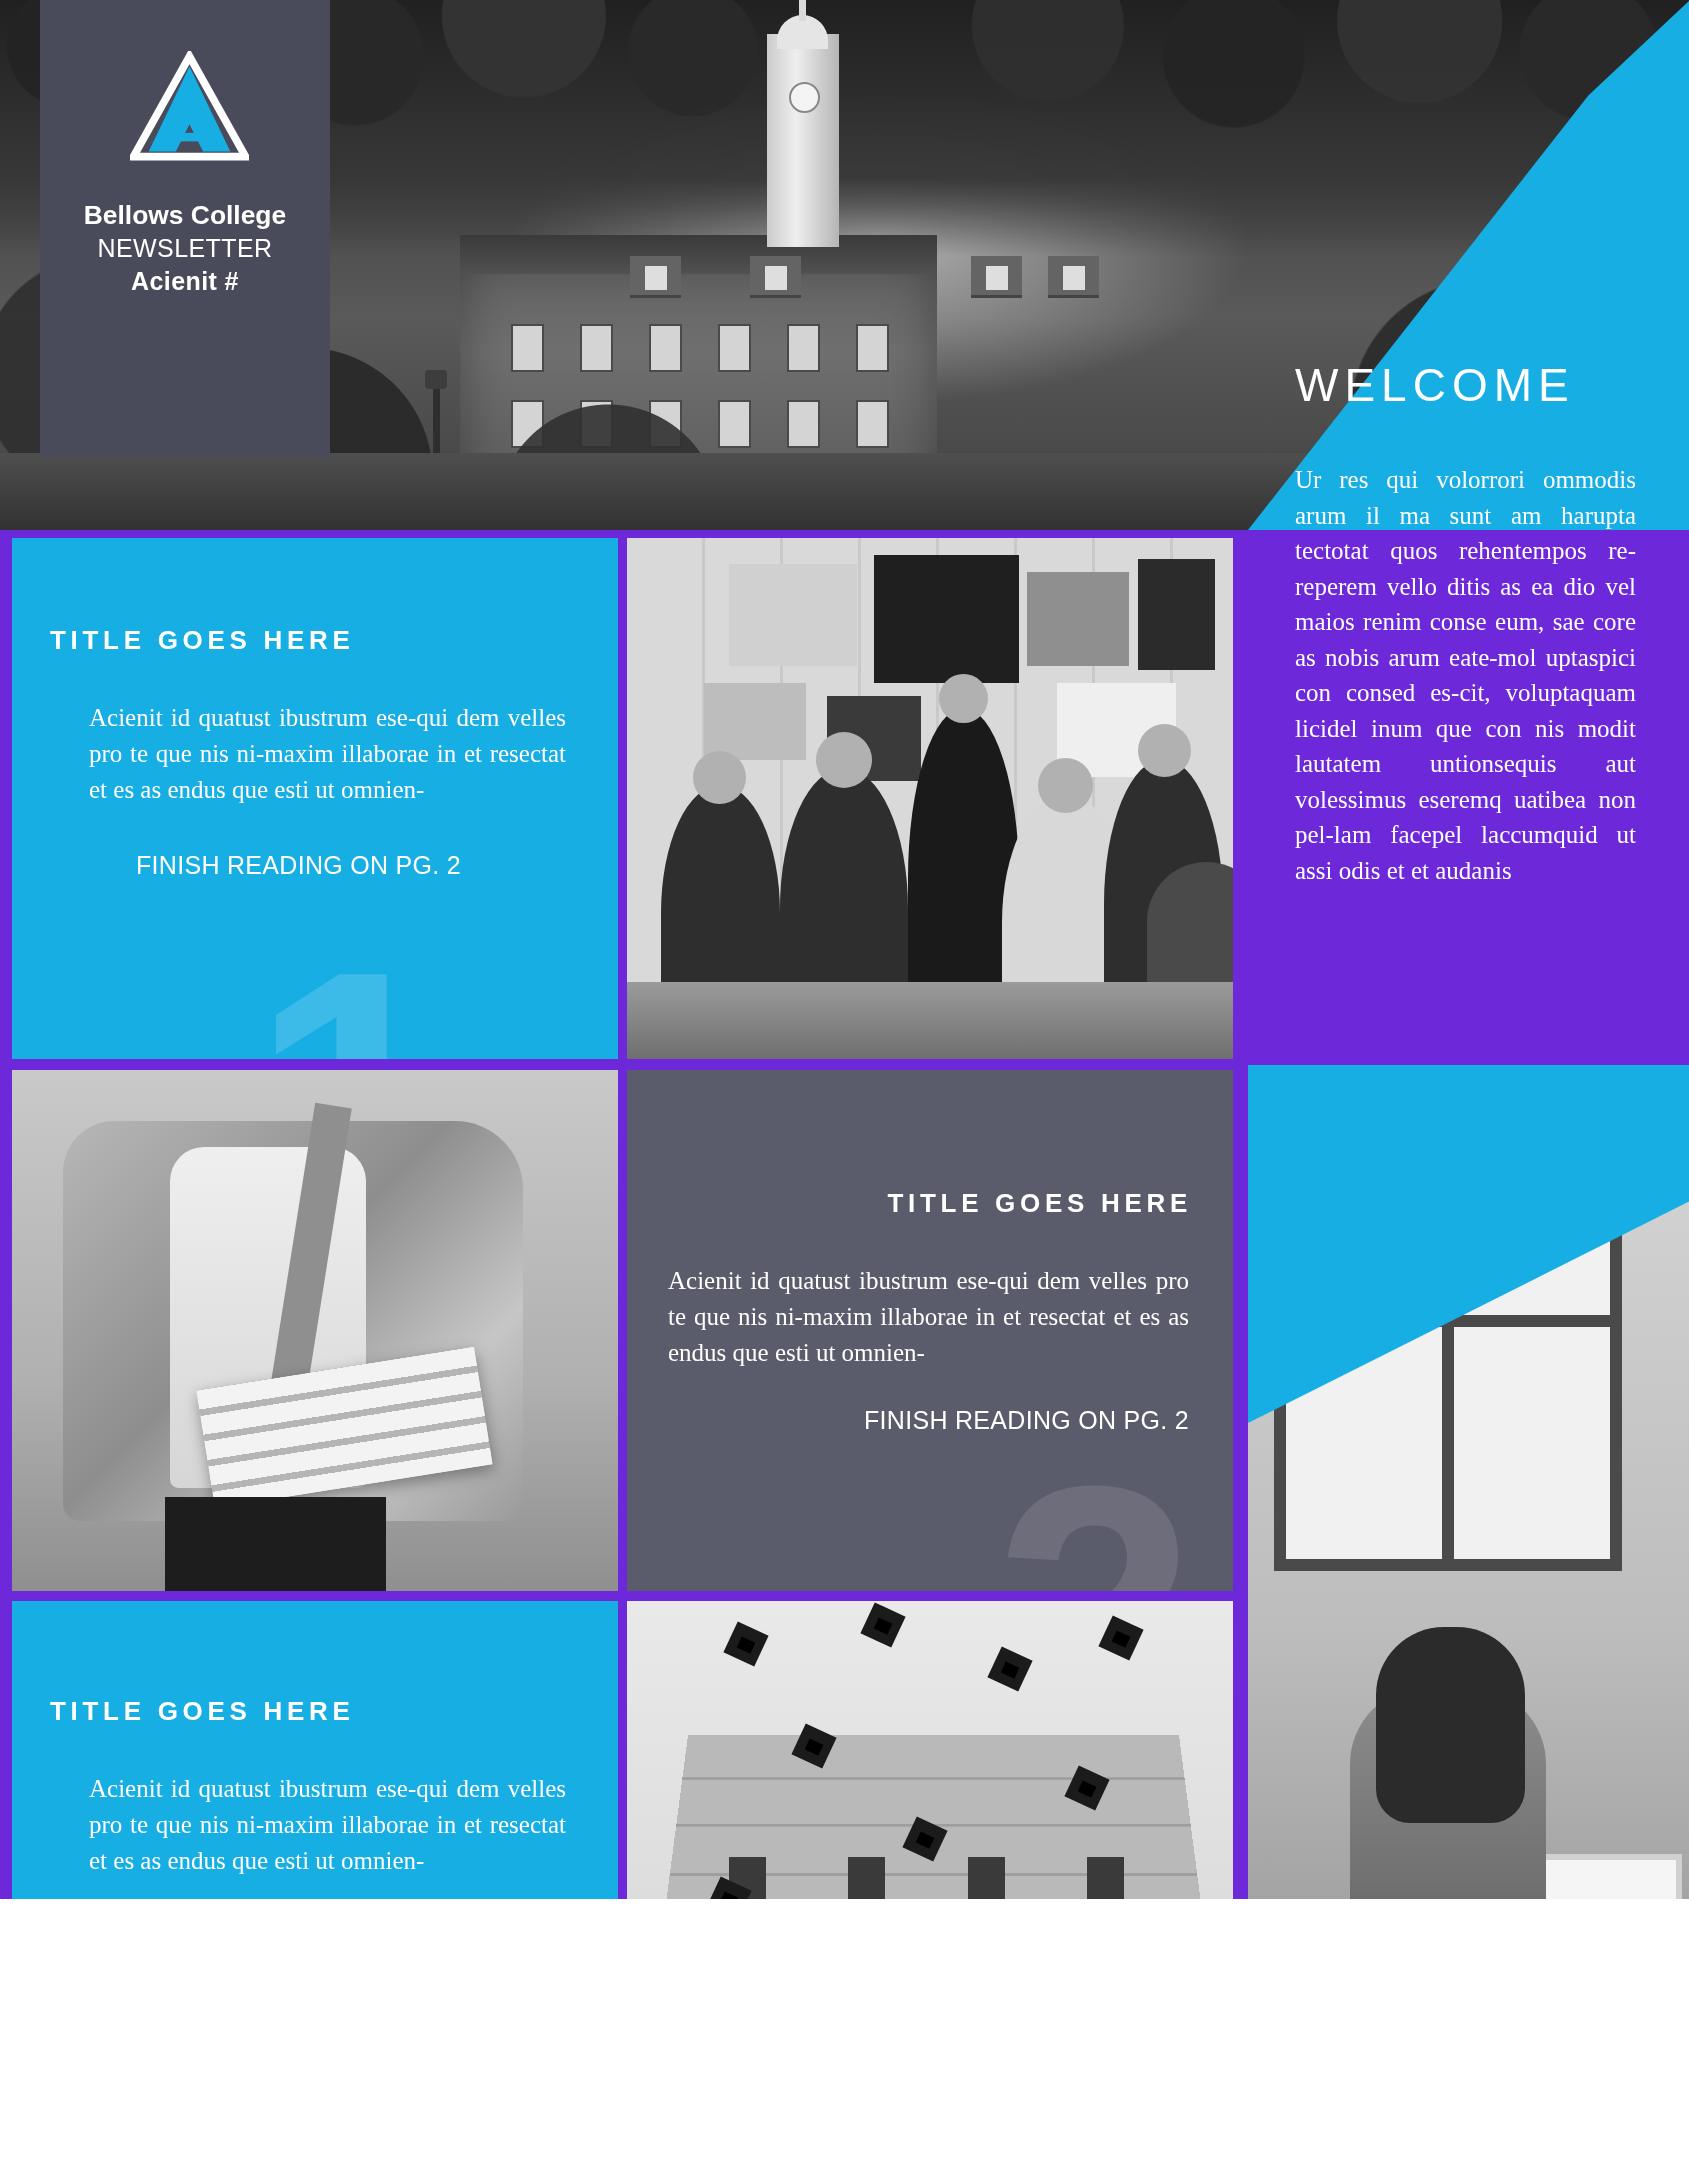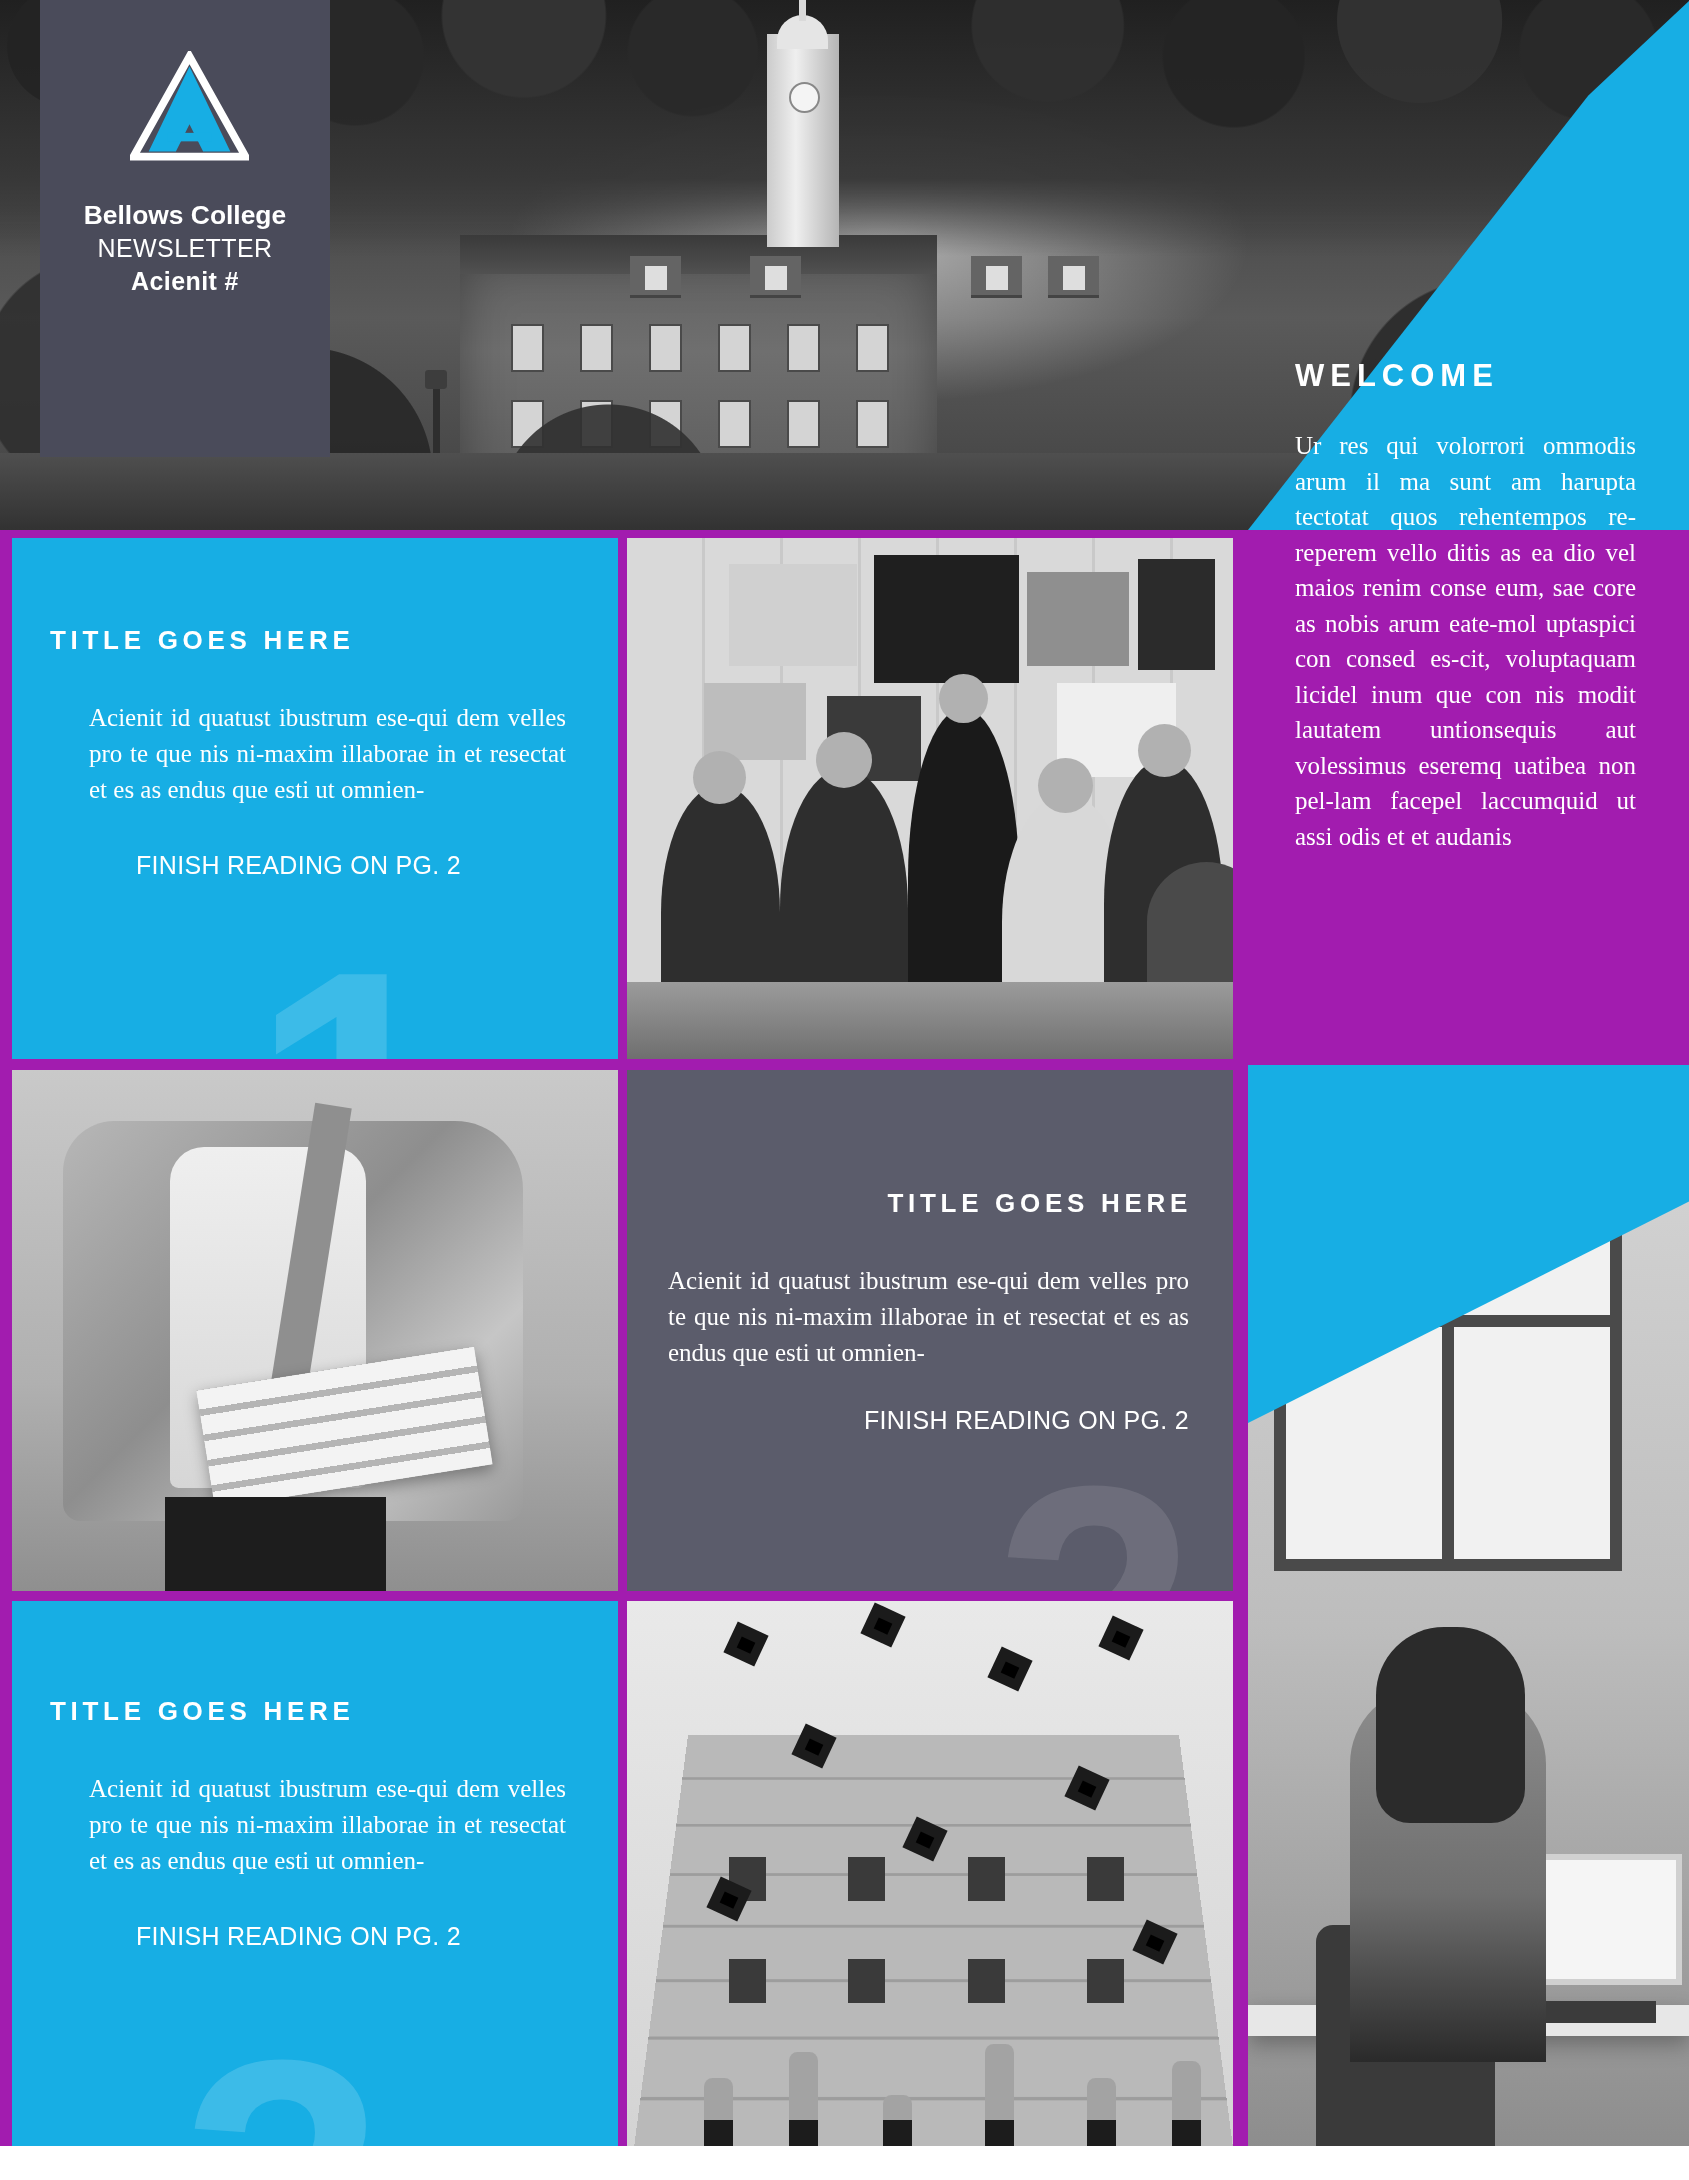--- a/index.html
+++ b/index.html
@@ -9,22 +9,22 @@
   }
   body {
     width: 1690px;
     height: 2181px;
     font-family: "Liberation Sans", sans-serif;
     overflow: hidden;
   }
   .page {
     position: relative;
     width: 1690px;
-    height: 2146px;
-    background: #a21caf;
+    height: 1899px;
+    background: #6d28d9;
     overflow: hidden;
   }
 
   
   .hero {
     position: absolute;
     left: 0; top: 0;
     width: 1690px; height: 530px;
     overflow: hidden;
     background: #6f7a70;
@@ -199,24 +199,24 @@
 
   
   .welcome {
     position: absolute;
     left: 1295px; top: 358px;
     width: 341px;
     z-index: 6;
   }
   .welcome-title {
     color: #ffffff;
-    font-size: 31px;
-    font-weight: bold;
+    font-size: 46px;
+    font-weight: normal;
     letter-spacing: 6px;
-    margin-bottom: 34px;
+    margin-bottom: 50px;
   }
   .welcome-body {
     color: #ffffff;
     font-family: "Liberation Serif", serif;
     font-size: 25px;
     line-height: 1.42;
     text-align: justify;
     width: 341px;
   }
 

